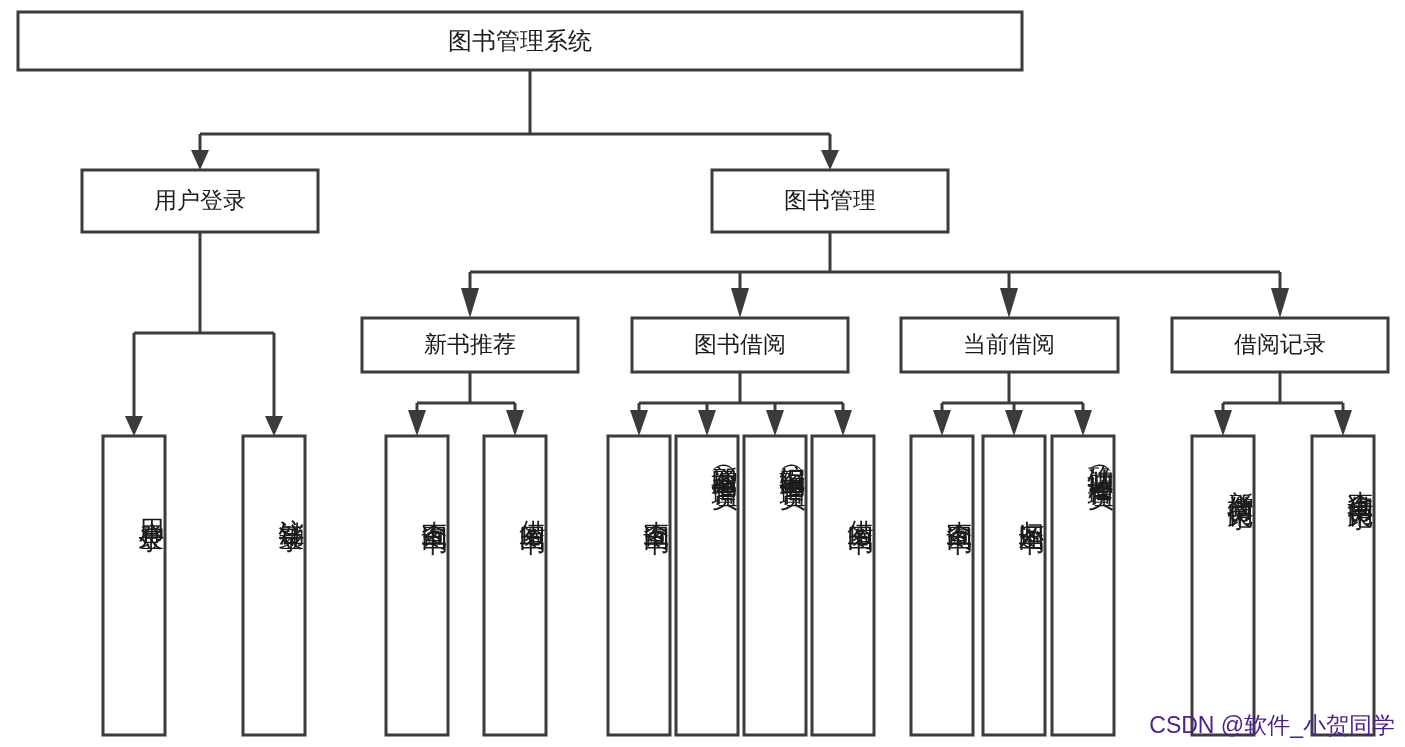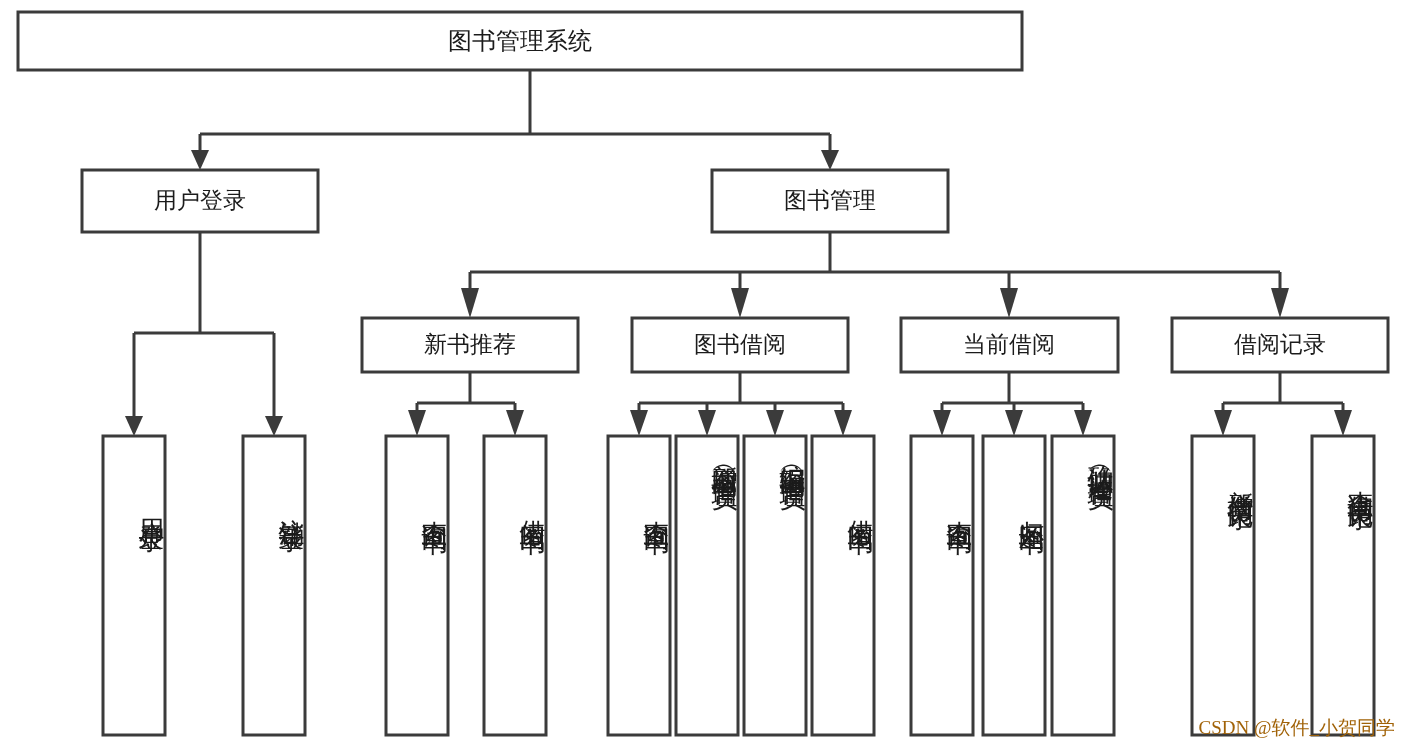--- a/index.html
+++ b/index.html
@@ -68,23 +68,23 @@
     letter-spacing: 3px;
     white-space: nowrap;
     text-align: center;
     pointer-events: none;
     user-select: none;
   }
   #watermark {
     position: absolute;
     right: 10px;
     bottom: 6px;
-    font-family: Liberation Serif, serif;
-    font-size: 19px;
-    color: #a16207;
+    font-family: Liberation Sans, sans-serif;
+    font-size: 23px;
+    color: #4c1d95;
     white-space: nowrap;
     user-select: none;
   }
 </style>
 </head>
 <body>
 
 <div id="diagram-root">
 
   <svg id="flow-svg" viewBox="0 0 1405 747">

